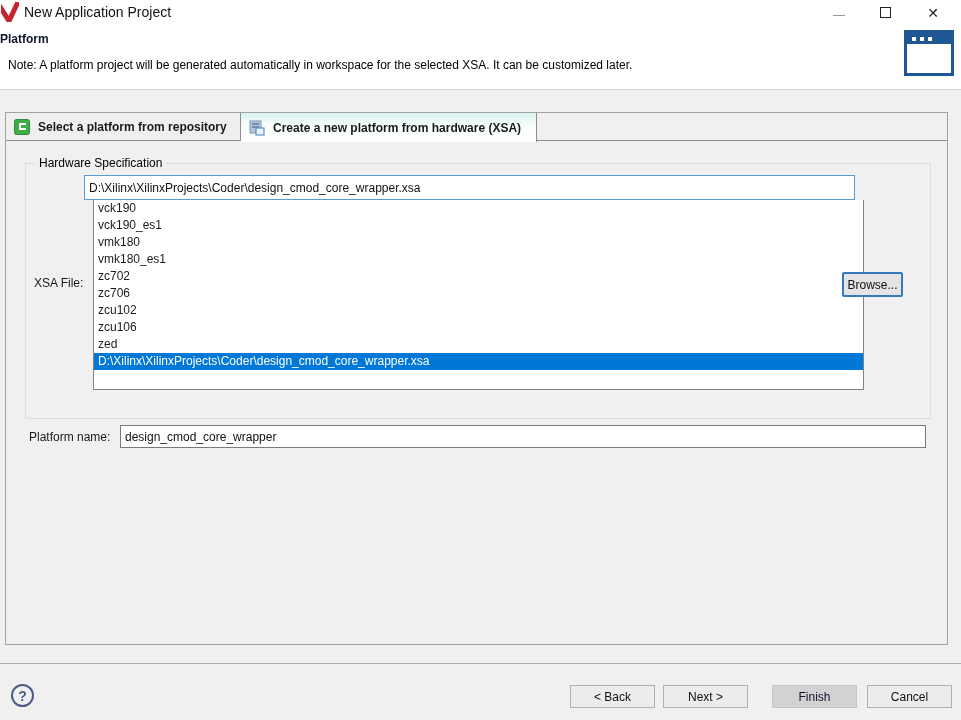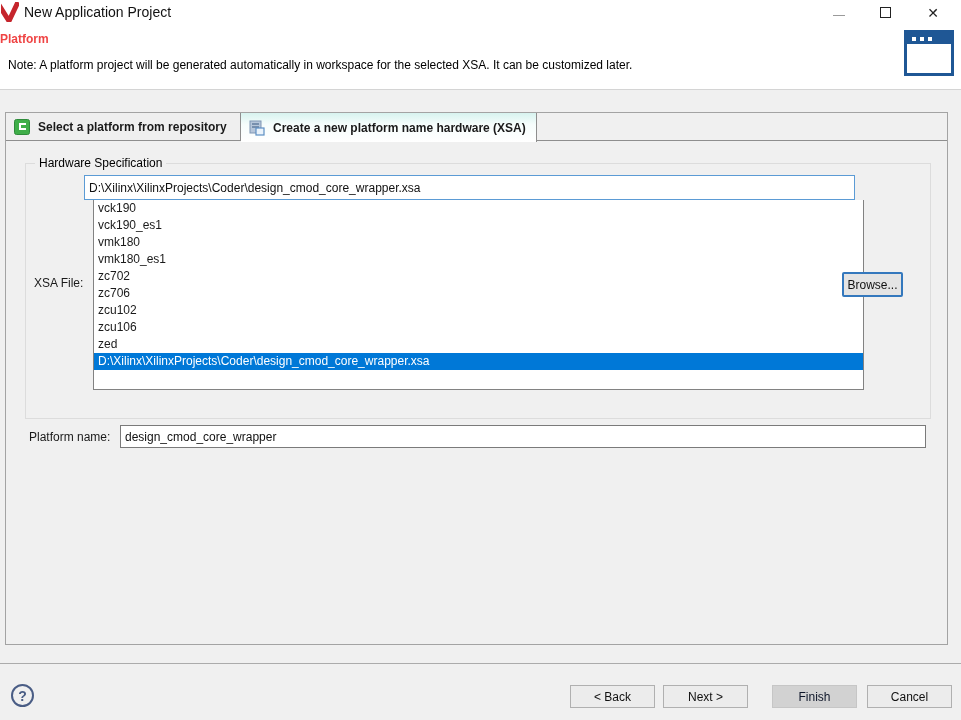--- a/index.html
+++ b/index.html
@@ -13,21 +13,21 @@
   .titlebar .app-icon { position:absolute; left:1px; top:2px; width:18px; height:20px; }
   .titlebar .title { position:absolute; left:24px; top:4px; font-size:14px; color:#111; }
   .win-btn { position:absolute; top:0; width:34px; height:25px; display:flex; align-items:center; justify-content:center; }
   .btn-min  { left:822px; }
   .btn-max  { left:868px; }
   .btn-close{ left:916px; font-size:14px; color:#222; }
   .min-bar { width:12px; height:1px; background:#9a9a9a; margin-top:6px; }
   .max-box { width:11px; height:11px; border:1px solid #222; }
   
   .banner { position:absolute; left:0; top:25px; width:961px; height:65px; background:#ffffff; border-bottom:1px solid #d4d4d4; }
-  .banner .heading { position:absolute; left:0px; top:7px; font-weight:bold; font-size:12px; color:#ef4444; }
+  .banner .heading { position:absolute; left:0px; top:7px; font-weight:bold; font-size:12px; color:#0f172a; }
   .banner .note { position:absolute; left:8px; top:33px; font-size:12px; color:#000; }
   .banner-icon { position:absolute; left:904px; top:5px; width:50px; height:46px; border:3px solid #1f5795; background:#ffffff; }
   .banner-icon .bar { height:11px; background:#1f5795; display:flex; align-items:center; gap:4px; padding-left:5px; }
   .banner-icon .dot { width:4px; height:4px; background:#ffffff; }
   
   .tabfolder { position:absolute; left:5px; top:112px; width:943px; height:533px; border:1px solid #a3a3a3; background:#f0f0f0; }
   .tab { position:absolute; top:0; height:28px; display:flex; align-items:center; gap:8px; padding:0 8px; font-weight:bold; white-space:nowrap; cursor:default; }
   .tab-1 { left:0; width:235px; background:#efefef; border-right:1px solid #8e8e8e; border-bottom:1px solid #8e8e8e; }
   .tab-2 { left:235px; width:296px; height:29px; background:linear-gradient(#d7f3ef 0%, #f6fdfc 40%, #ffffff 100%); border-right:1px solid #8e8e8e; z-index:2; }
   .tab-filler { position:absolute; left:531px; top:0; width:410px; height:28px; border-bottom:1px solid #8e8e8e; background:#f0f0f0; }
@@ -92,21 +92,21 @@
     <span>Select a platform from repository</span>
   </div>
 
   <div class="tab tab-2">
     <svg class="tab-ico" viewBox="0 0 16 16">
       <rect x="1" y="1" width="11" height="12" fill="#b6c6da" stroke="#7e96b4"></rect>
       <line x1="3" y1="4" x2="10" y2="4" stroke="#4d6a8f" stroke-width="1.2"></line>
       <line x1="3" y1="7" x2="10" y2="7" stroke="#4d6a8f" stroke-width="1.2"></line>
       <rect x="7" y="8" width="8" height="7" fill="#eaf3fb" stroke="#5d8fc4" stroke-width="1.2"></rect>
     </svg>
-    <span>Create a new platform name hardware (XSA)</span>
+    <span>Create a new platform from hardware (XSA)</span>
   </div>
 
   <div class="tab-filler"></div>
 
   <fieldset class="groupbox">
     <div class="group-label">Hardware Specification</div>
   </fieldset>
 
   <span class="xsa-label">XSA File:</span>
 

